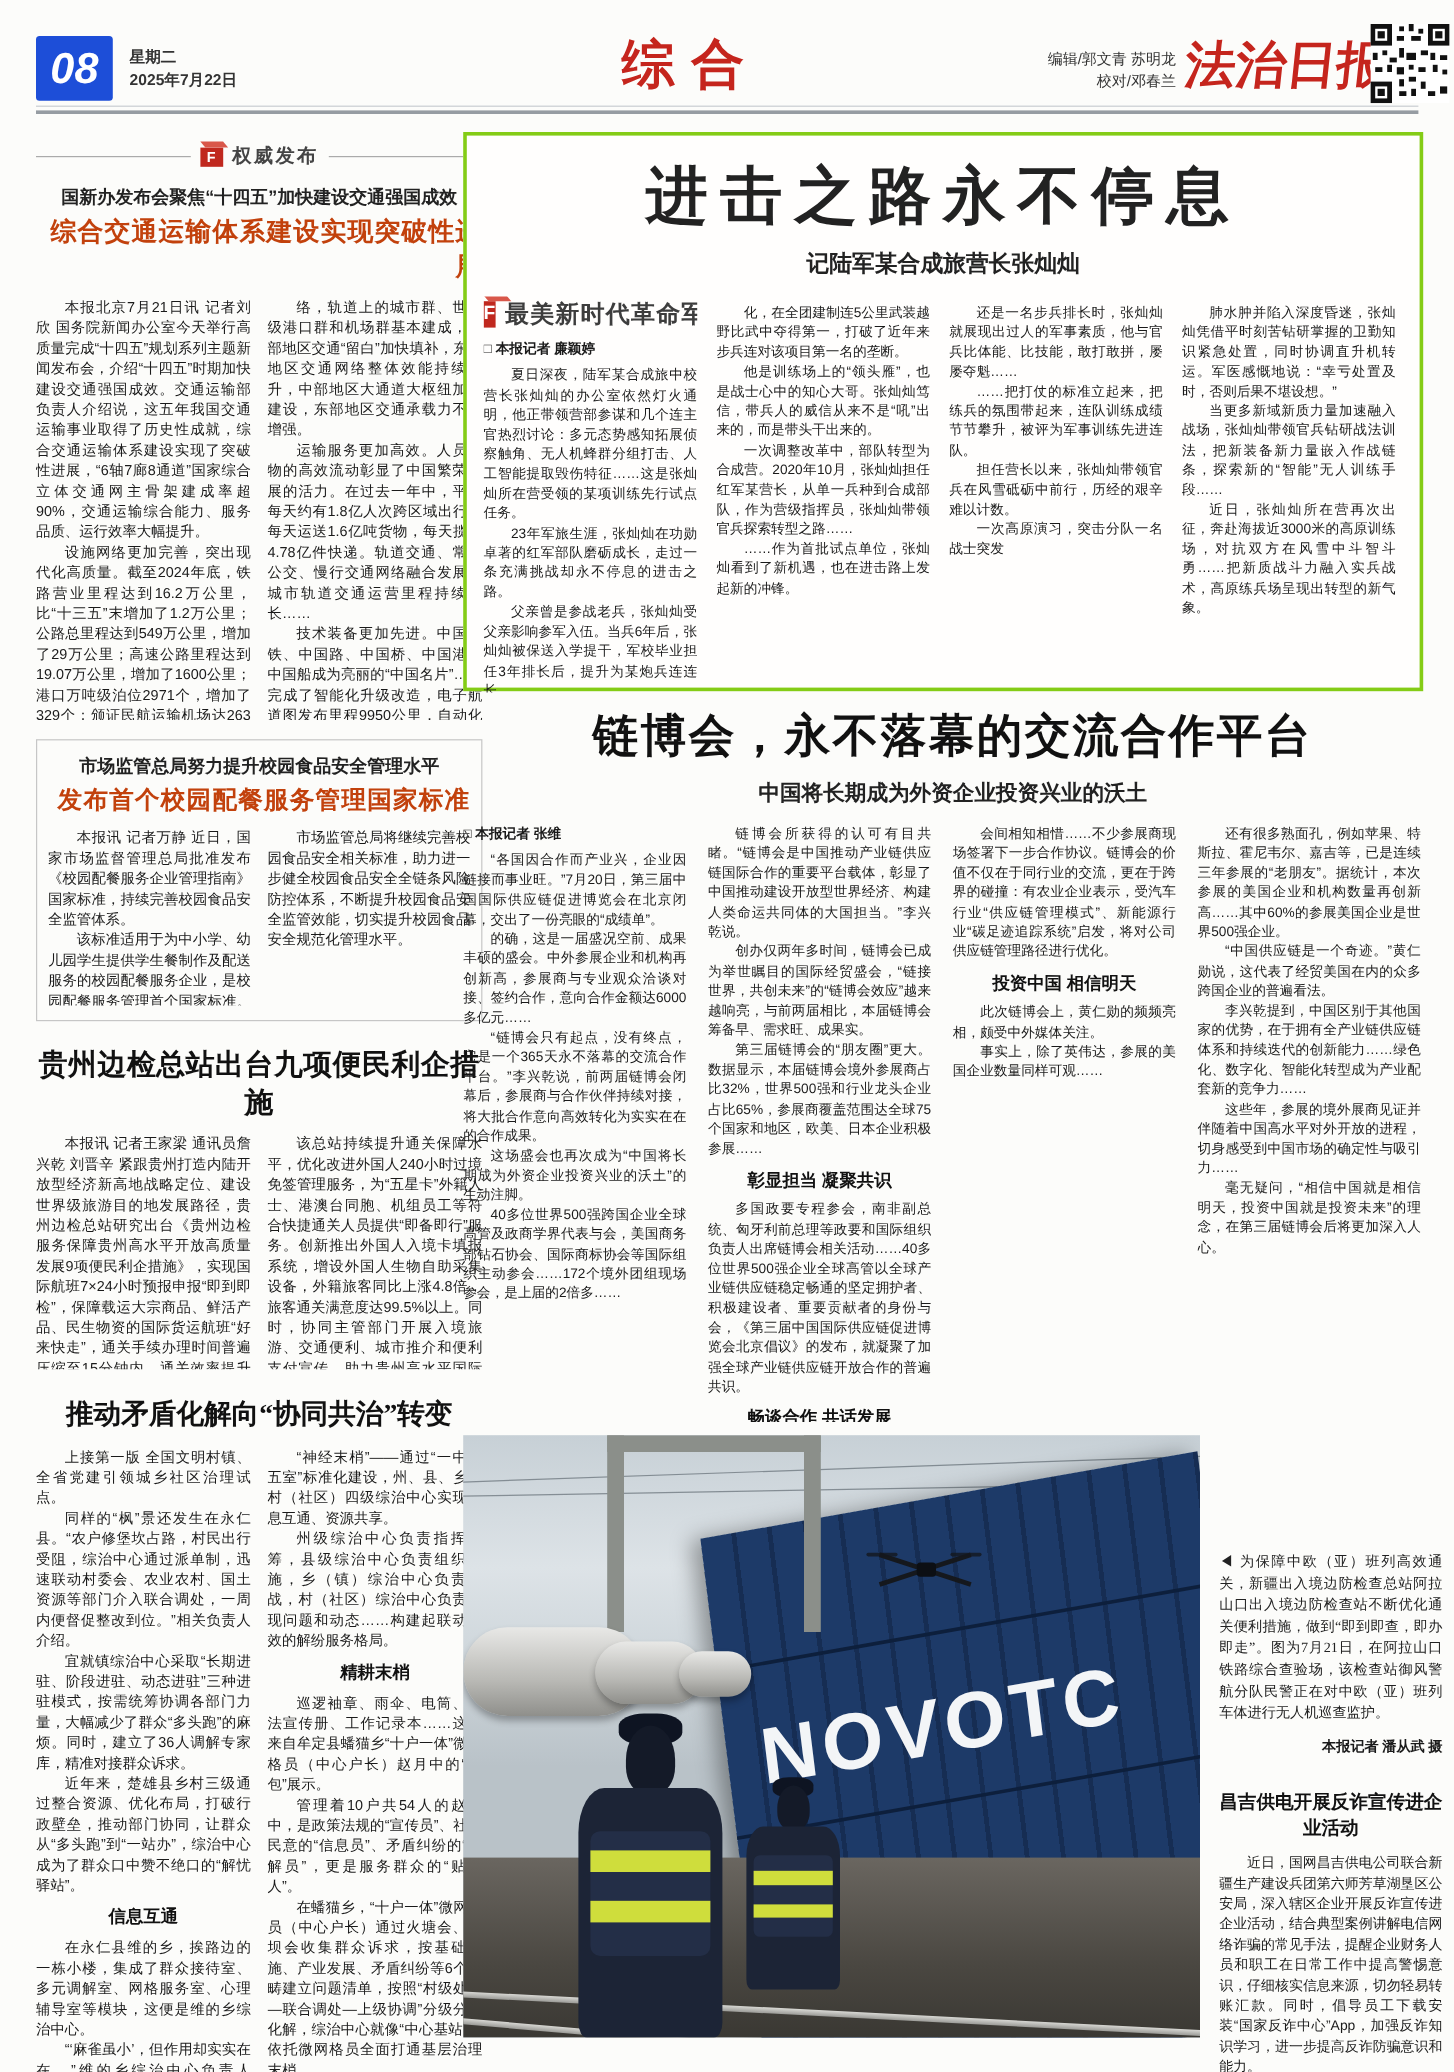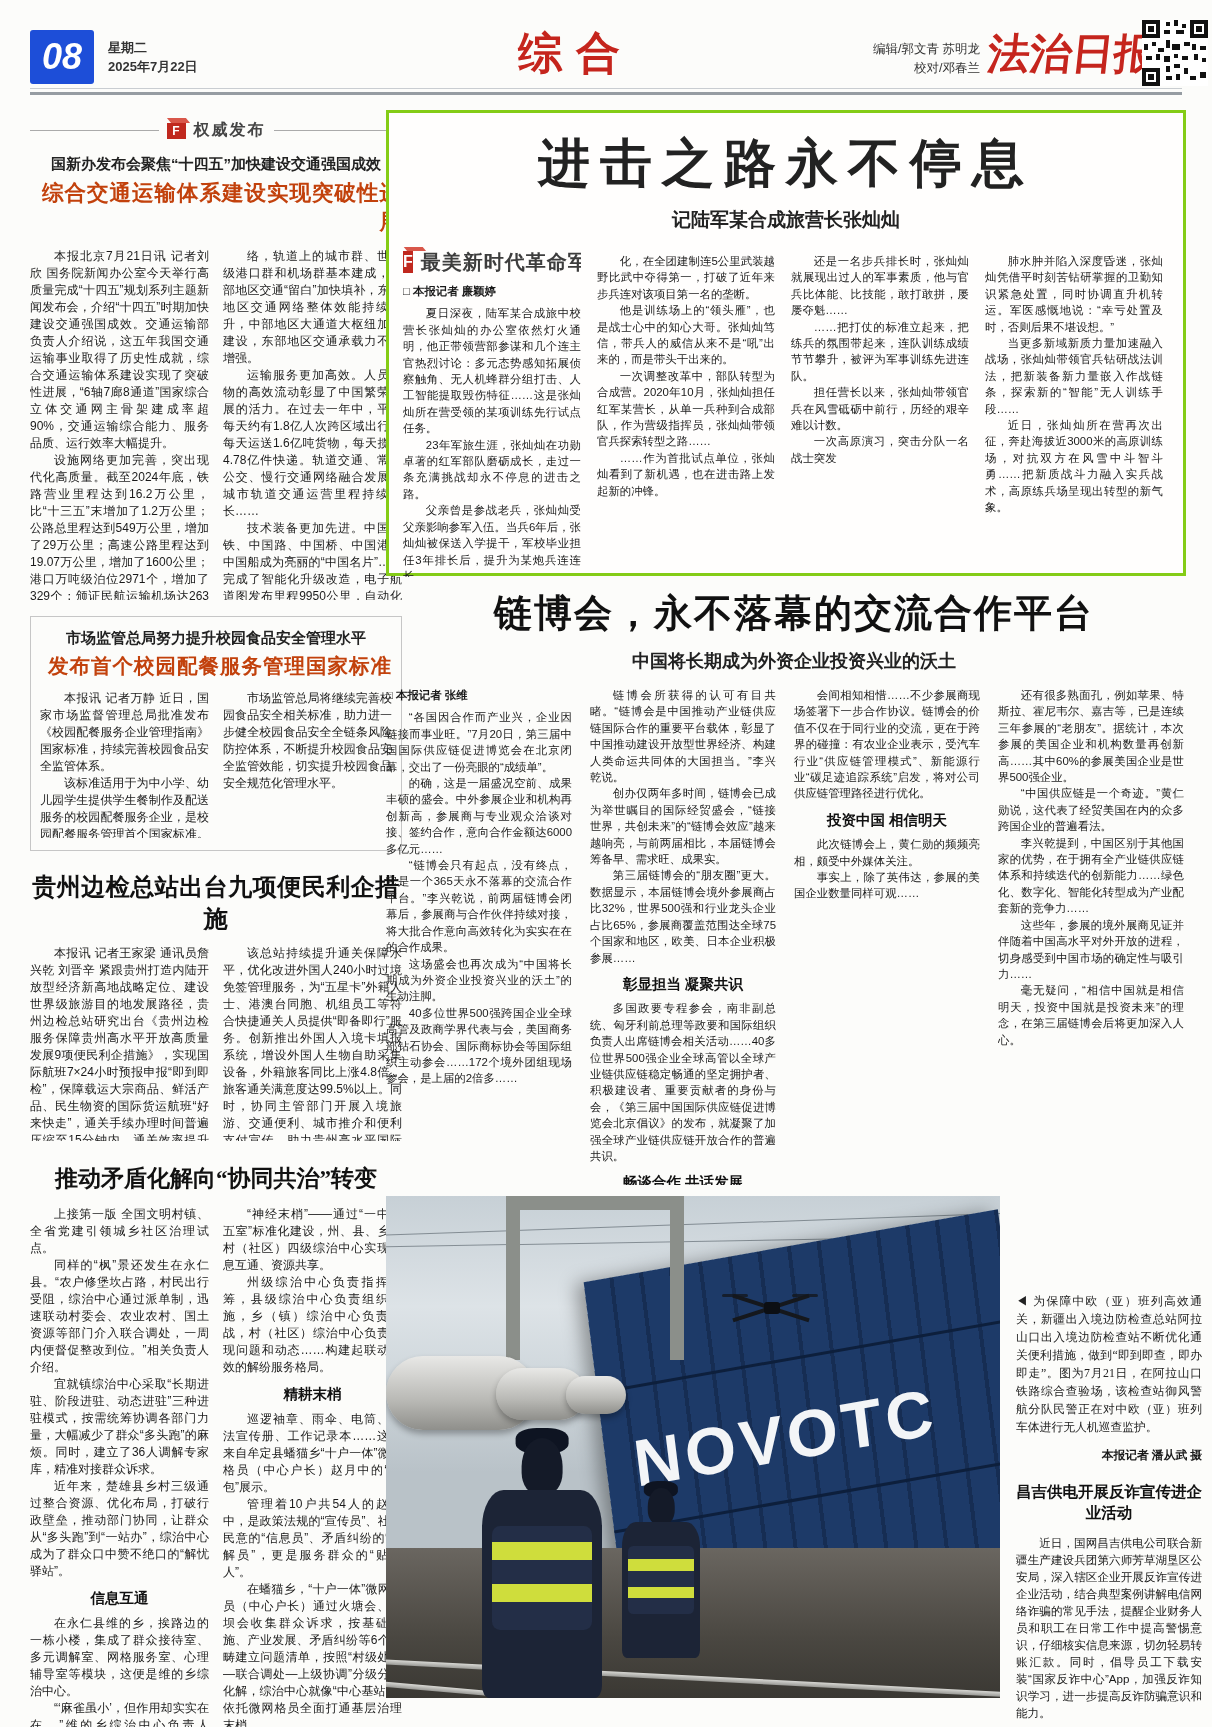--- a/index.html
+++ b/index.html
@@ -99,21 +99,21 @@
   .drone .armA,.drone .armB{position:absolute;left:5px;top:18px;width:80px;height:4px;background:#15181d;}
   .drone .armA{transform:rotate(18deg);} .drone .armB{transform:rotate(-18deg);}
   .drone .hub{position:absolute;left:38px;top:14px;width:16px;height:12px;background:#0c0f14;border-radius:3px;}
   .drone .rotor{position:absolute;width:26px;height:3px;background:rgba(20,24,30,.8);border-radius:2px;top:6px;}
   
   .rbcol{position:absolute;left:1016px;top:1196px;width:186px;height:510px;}
   .caption{margin-top:96px;font-family:"Liberation Serif",serif;font-size:11.8px;line-height:18px;
         text-align:justify;color:#222;}
   .credit{margin-top:6px;text-align:right;font-size:11.8px;font-weight:bold;
         font-family:"Liberation Serif",serif;}
-  .cj-title{margin:18px 0 0;text-align:center;font-size:15.5px;font-weight:900;color:#111;
+  .cj-title{margin:28px 0 0;text-align:center;font-size:15.5px;font-weight:900;color:#111;
         font-family:"Liberation Serif",serif;}
   .cj-body{margin-top:10px;font-size:11.6px;line-height:17px;text-align:justify;}
 </style>
 </head>
 <body>
 
 <div class="page">
 
   <div class="hdr">
     <div class="page-badge">

